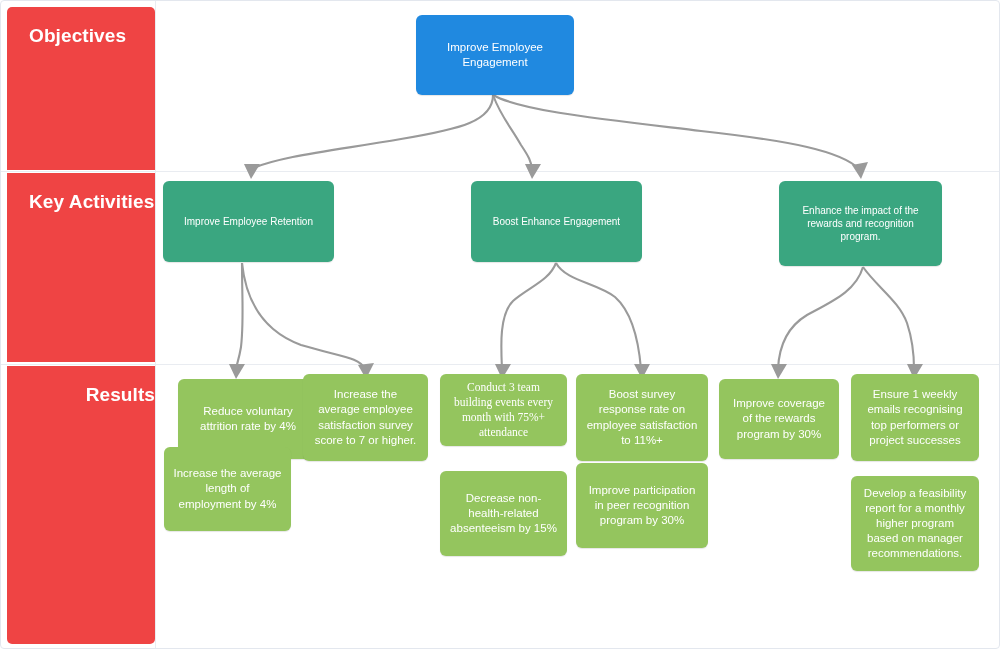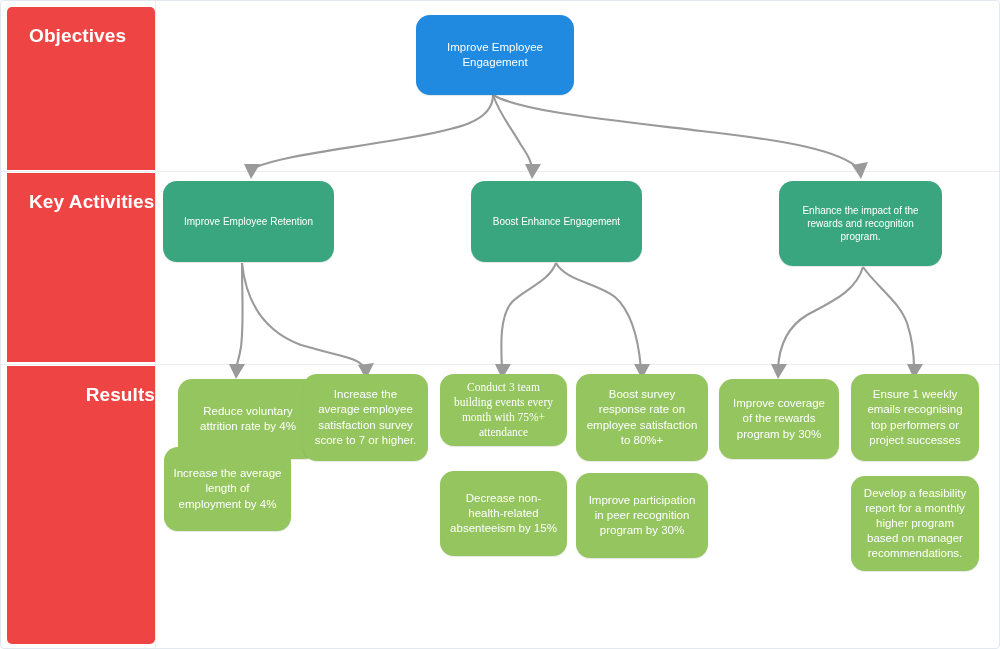--- a/index.html
+++ b/index.html
@@ -59,21 +59,21 @@
     width: 1000px; height: 649px;
     pointer-events: none;
   }
   #arrows path { fill: none; stroke: #9a9a9a; stroke-width: 2.1px; }
   #arrows polygon { fill: #9a9a9a; }
 
   
   .node {
     position: absolute;
     box-sizing: border-box;
-    border-radius: 14px;
+    border-radius: 6px;
     color: #ffffff;
     display: flex;
     align-items: center;
     justify-content: center;
     text-align: center;
     line-height: 1.32;
     padding: 6px 9px;
     box-shadow: 0 1px 1px rgba(0,0,0,0.10);
   }
   .node.objective {
@@ -156,35 +156,35 @@
   <div class="node result" style="left:177px;top:378px;width:140px;height:80px;">
     <span>Reduce voluntary attrition rate by 4%</span>
   </div>
   <div class="node result" style="left:302px;top:373px;width:125px;height:87px;">
     <span>Increase the average employee satisfaction survey score to 7 or higher.</span>
   </div>
   <div class="node result" style="left:439px;top:373px;width:127px;height:72px;font-family:Liberation Serif, serif;">
     <span>Conduct 3 team building events every month with 75%+ attendance</span>
   </div>
   <div class="node result" style="left:575px;top:373px;width:132px;height:87px;">
-    <span>Boost survey response rate on employee satisfaction to 80%+</span>
+    <span>Boost survey response rate on employee satisfaction to 11%+</span>
   </div>
   <div class="node result" style="left:718px;top:378px;width:120px;height:80px;">
     <span>Improve coverage of the rewards program by 30%</span>
   </div>
   <div class="node result" style="left:850px;top:373px;width:128px;height:87px;">
     <span>Ensure 1 weekly emails recognising top performers or project successes</span>
   </div>
 
   <div class="node result" style="left:163px;top:446px;width:127px;height:84px;">
     <span>Increase the average length of employment by 4%</span>
   </div>
   <div class="node result" style="left:439px;top:470px;width:127px;height:85px;">
     <span>Decrease non-health-related absenteeism by 15%</span>
   </div>
-  <div class="node result" style="left:575px;top:472px;width:132px;height:85px;">
+  <div class="node result" style="left:575px;top:462px;width:132px;height:85px;">
     <span>Improve participation in peer recognition program by 30%</span>
   </div>
   <div class="node result" style="left:850px;top:475px;width:128px;height:95px;">
     <span>Develop a feasibility report for a monthly higher program based on manager recommendations.</span>
   </div>
 
 </div>
 
 </body></html>

